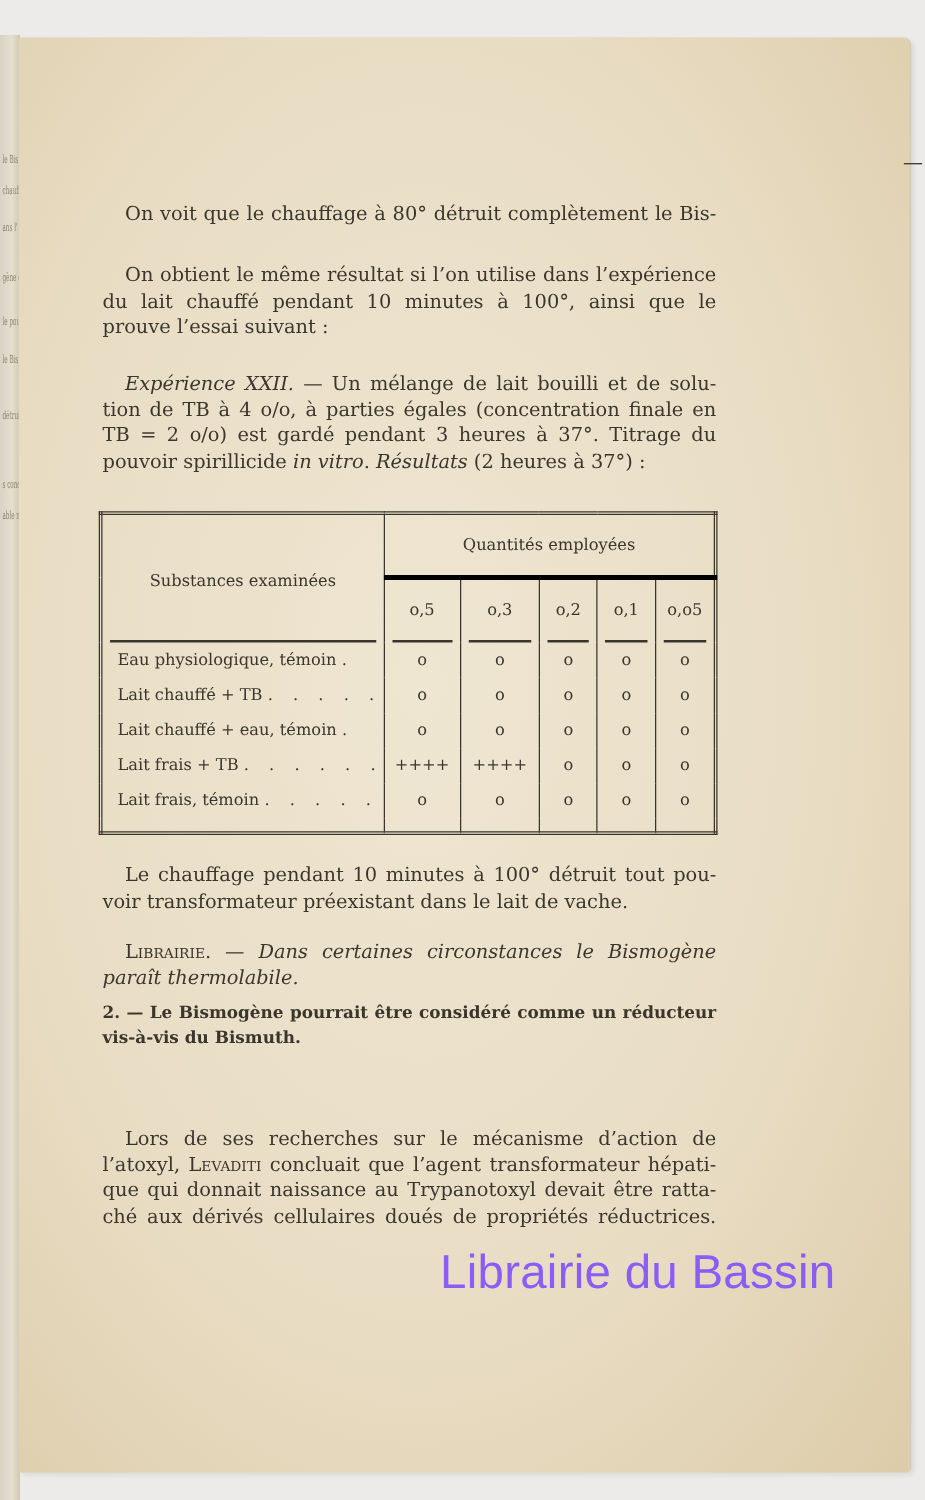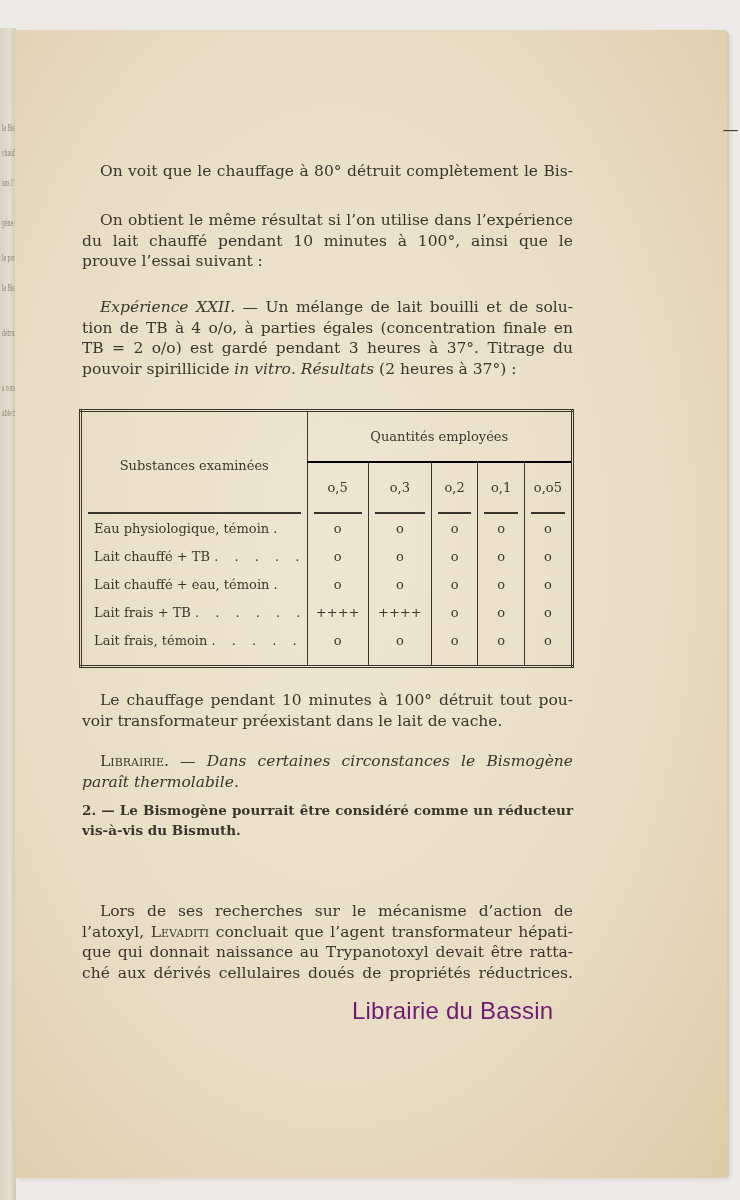--- a/index.html
+++ b/index.html
@@ -34,32 +34,32 @@
 
   table.res {
     position:absolute; left:79px; top:409px; width:495px; height:259px;
     border-collapse:collapse;
     border:3px double #3a352c;
     font-size:13px; color:#3b362d;
   }
   .res td { padding:0; text-align:center; vertical-align:middle; }
   .res .vline { border-left:1px solid #3a352c; }
   .hdr-sub { height:100px; font-size:13px; }
-  .hdr-qty { height:44px; border-bottom:2px solid #000000; }
+  .hdr-qty { height:44px; border-bottom:4px solid #000000; }
   .hdr-num { height:44px; }
   .row td { height:28px; }
   .rowlabel { text-align:left !important; padding-left:12px !important; white-space:nowrap; }
   .rowlabel .dots { letter-spacing:6px; }
   .firstrow td { }
   .sep td { height:0; }
   .sepbar { border-top:2px solid #3a352c; margin:0 6px; }
 
   .watermark {
     position:absolute; left:352px; top:997px;
-    font-family:"Liberation Sans", sans-serif; font-size:24px; color:#701a75;
+    font-family:"Liberation Sans", sans-serif; font-size:38px; color:#8b5cf6;
     letter-spacing:0.2px; white-space:nowrap;
   }
   .heading { position:absolute; left:82px; width:491px; font-size:13.5px; font-weight:bold; line-height:20px; color:#3b362d; }
 </style>
 </head>
 <body>
 
 <div class="left-page">
   <span class="bleed" style="top:95px">le Bis</span>
   <span class="bleed" style="top:120px">chauff</span>

